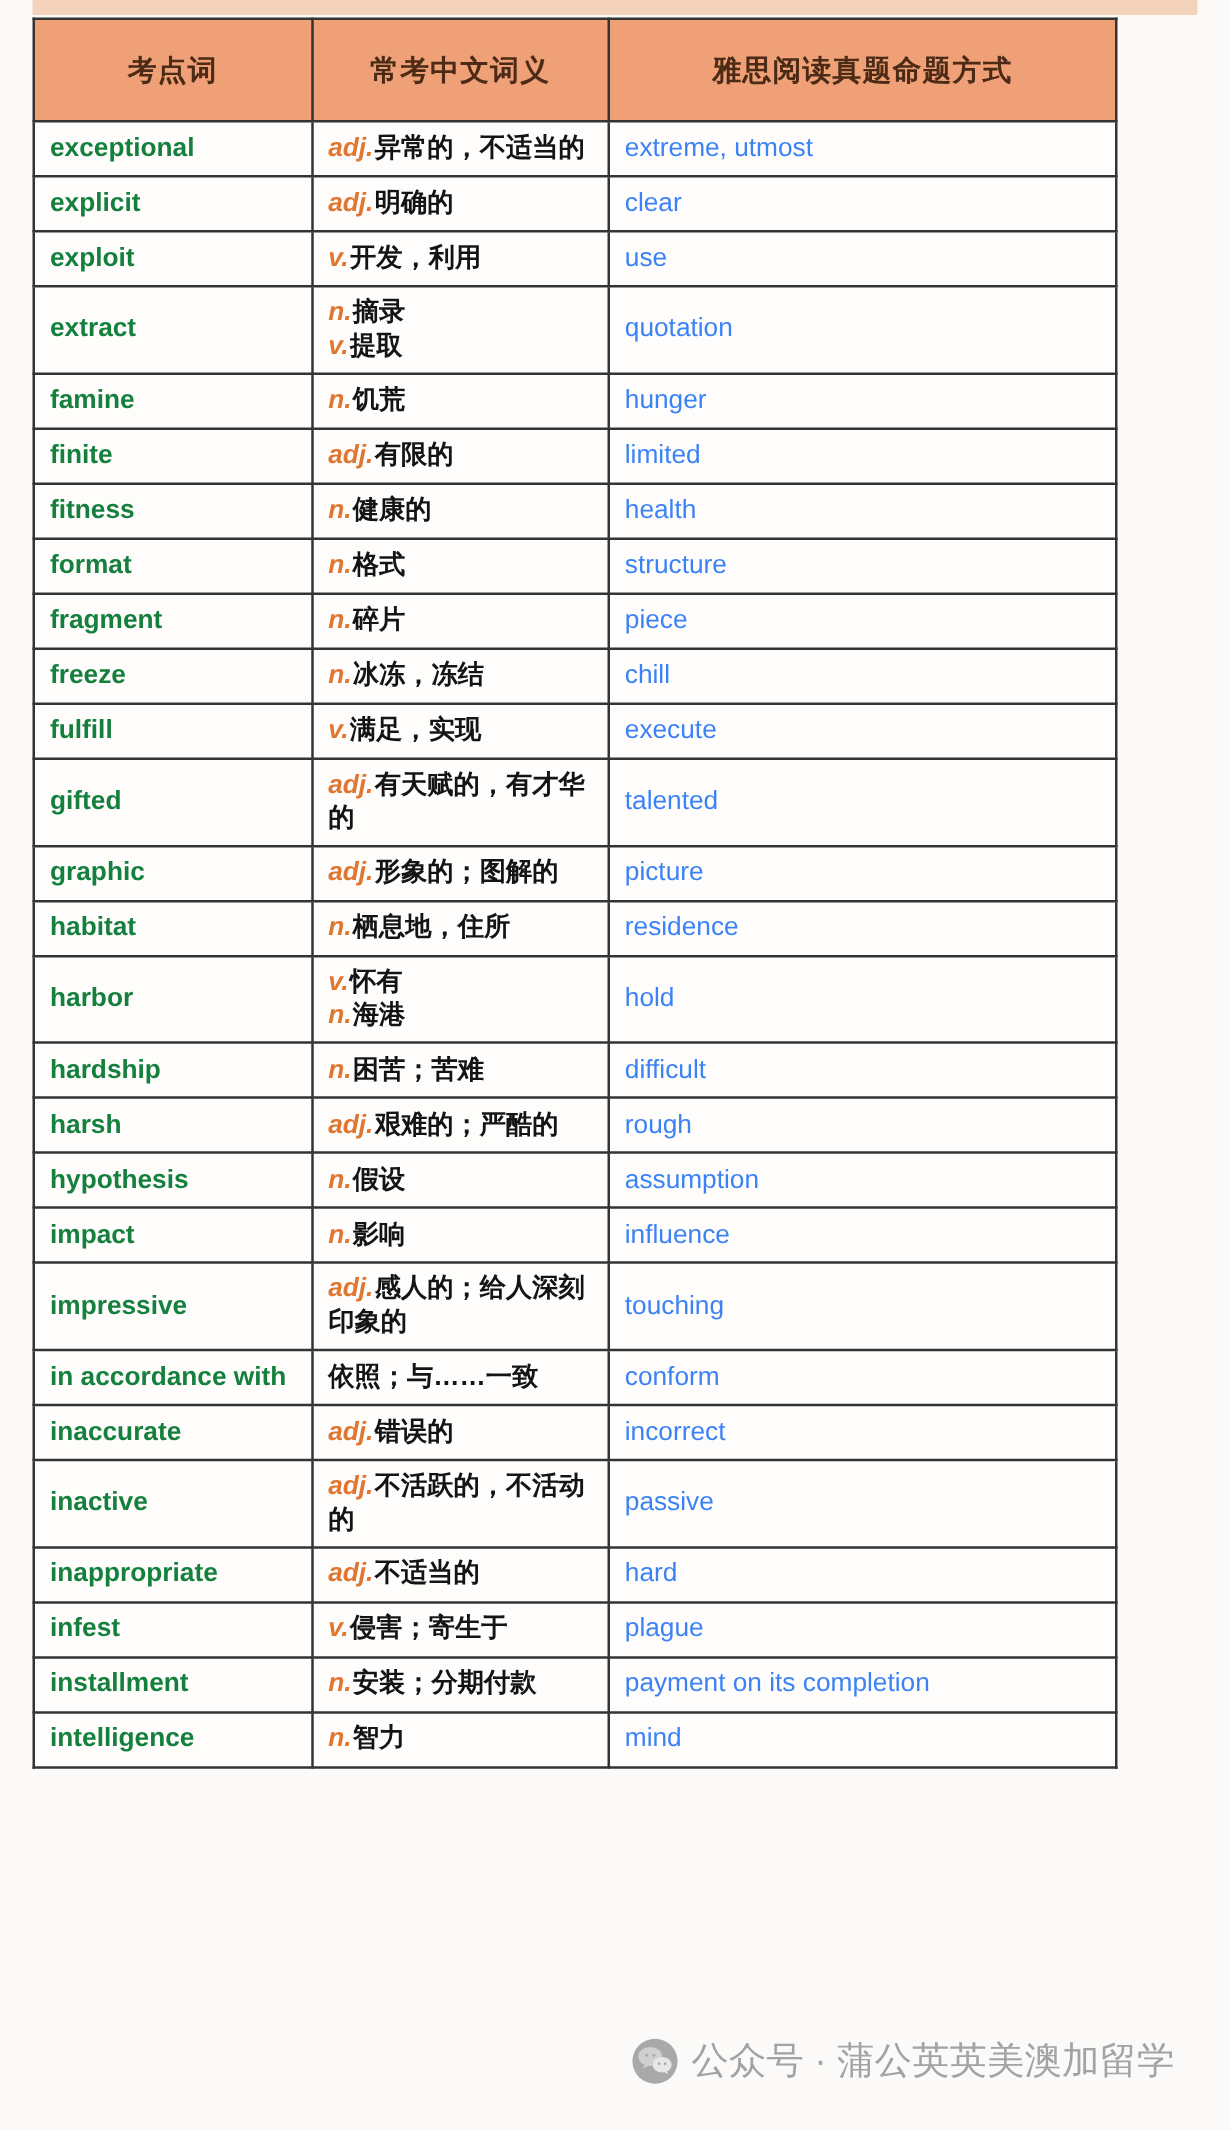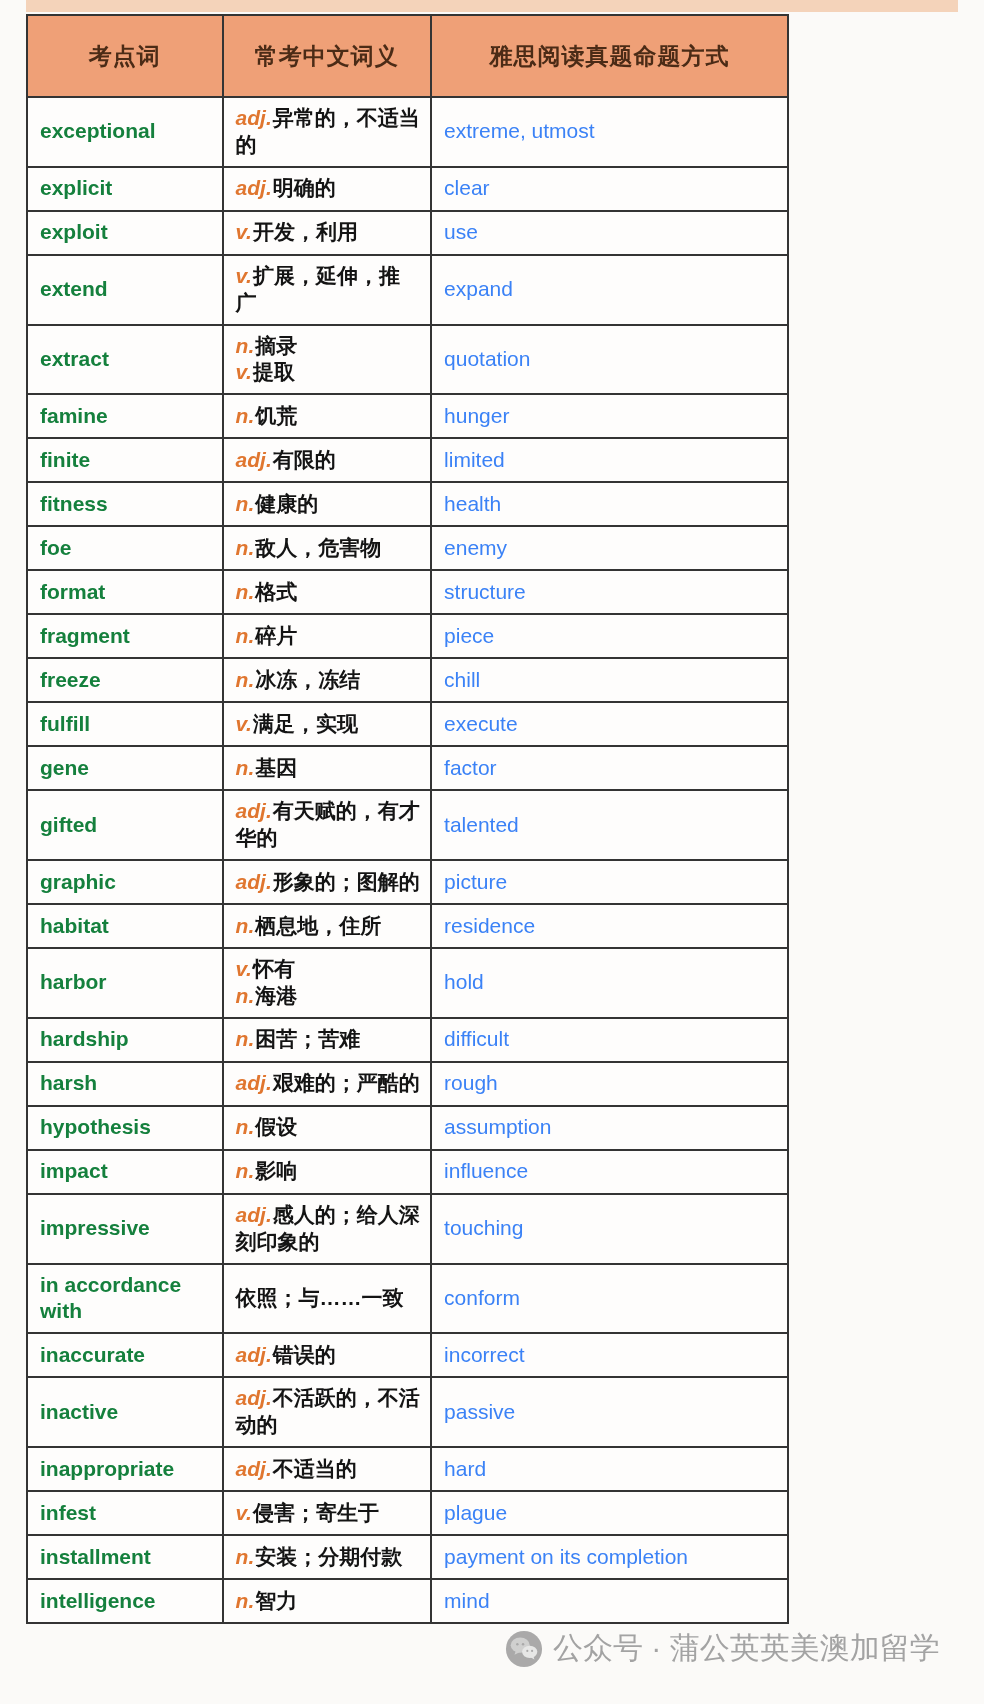--- a/index.html
+++ b/index.html
@@ -20,21 +20,21 @@
     left: 26px;
     width: 932px;
     height: 12px;
     background: #f2c6a6;
     opacity: 0.75;
   }
   .vocab-wrap {
     position: absolute;
     top: 14px;
     left: 26px;
-    width: 763px;
+    width: 868px;
   }
   table.vocab {
     width: 100%;
     border-collapse: collapse;
     table-layout: fixed;
   }
   table.vocab th,
   table.vocab td {
     border: 2px solid #343434;
     vertical-align: middle;
@@ -135,27 +135,20 @@
           <td class="col-syn"><span class="syn">clear</span></td>
         </tr>
         <tr>
           <td class="col-word"><span class="word">exploit</span></td>
           <td class="col-meaning">
             <div class="meaning-line"><span class="pos">v.</span><span class="cn">开发，利用</span></div>
           </td>
           <td class="col-syn"><span class="syn">use</span></td>
         </tr>
         <tr>
-          <td class="col-word"><span class="word">extend</span></td>
-          <td class="col-meaning">
-            <div class="meaning-line"><span class="pos">v.</span><span class="cn">扩展，延伸，推广</span></div>
-          </td>
-          <td class="col-syn"><span class="syn">expand</span></td>
-        </tr>
-        <tr>
           <td class="col-word"><span class="word">extract</span></td>
           <td class="col-meaning">
             <div class="meaning-line"><span class="pos">n.</span><span class="cn">摘录</span></div>
             <div class="meaning-line"><span class="pos">v.</span><span class="cn">提取</span></div>
           </td>
           <td class="col-syn"><span class="syn highlight">quotation</span></td>
         </tr>
         <tr>
           <td class="col-word"><span class="word">famine</span></td>
           <td class="col-meaning">
@@ -171,27 +164,20 @@
           <td class="col-syn"><span class="syn">limited</span></td>
         </tr>
         <tr>
           <td class="col-word"><span class="word">fitness</span></td>
           <td class="col-meaning">
             <div class="meaning-line"><span class="pos">n.</span><span class="cn">健康的</span></div>
           </td>
           <td class="col-syn"><span class="syn">health</span></td>
         </tr>
         <tr>
-          <td class="col-word"><span class="word">foe</span></td>
-          <td class="col-meaning">
-            <div class="meaning-line"><span class="pos">n.</span><span class="cn">敌人，危害物</span></div>
-          </td>
-          <td class="col-syn"><span class="syn">enemy</span></td>
-        </tr>
-        <tr>
           <td class="col-word"><span class="word">format</span></td>
           <td class="col-meaning">
             <div class="meaning-line"><span class="pos">n.</span><span class="cn">格式</span></div>
           </td>
           <td class="col-syn"><span class="syn">structure</span></td>
         </tr>
         <tr>
           <td class="col-word"><span class="word">fragment</span></td>
           <td class="col-meaning">
             <div class="meaning-line"><span class="pos">n.</span><span class="cn">碎片</span></div>
@@ -204,27 +190,20 @@
             <div class="meaning-line"><span class="pos">n.</span><span class="cn">冰冻，冻结</span></div>
           </td>
           <td class="col-syn"><span class="syn">chill</span></td>
         </tr>
         <tr>
           <td class="col-word"><span class="word">fulfill</span></td>
           <td class="col-meaning">
             <div class="meaning-line"><span class="pos">v.</span><span class="cn">满足，实现</span></div>
           </td>
           <td class="col-syn"><span class="syn highlight">execute</span></td>
-        </tr>
-        <tr>
-          <td class="col-word"><span class="word">gene</span></td>
-          <td class="col-meaning">
-            <div class="meaning-line"><span class="pos">n.</span><span class="cn">基因</span></div>
-          </td>
-          <td class="col-syn"><span class="syn">factor</span></td>
         </tr>
         <tr>
           <td class="col-word"><span class="word">gifted</span></td>
           <td class="col-meaning">
             <div class="meaning-line"><span class="pos">adj.</span><span class="cn">有天赋的，有才华的</span></div>
           </td>
           <td class="col-syn"><span class="syn highlight">talented</span></td>
         </tr>
         <tr>
           <td class="col-word"><span class="word">graphic</span></td>

